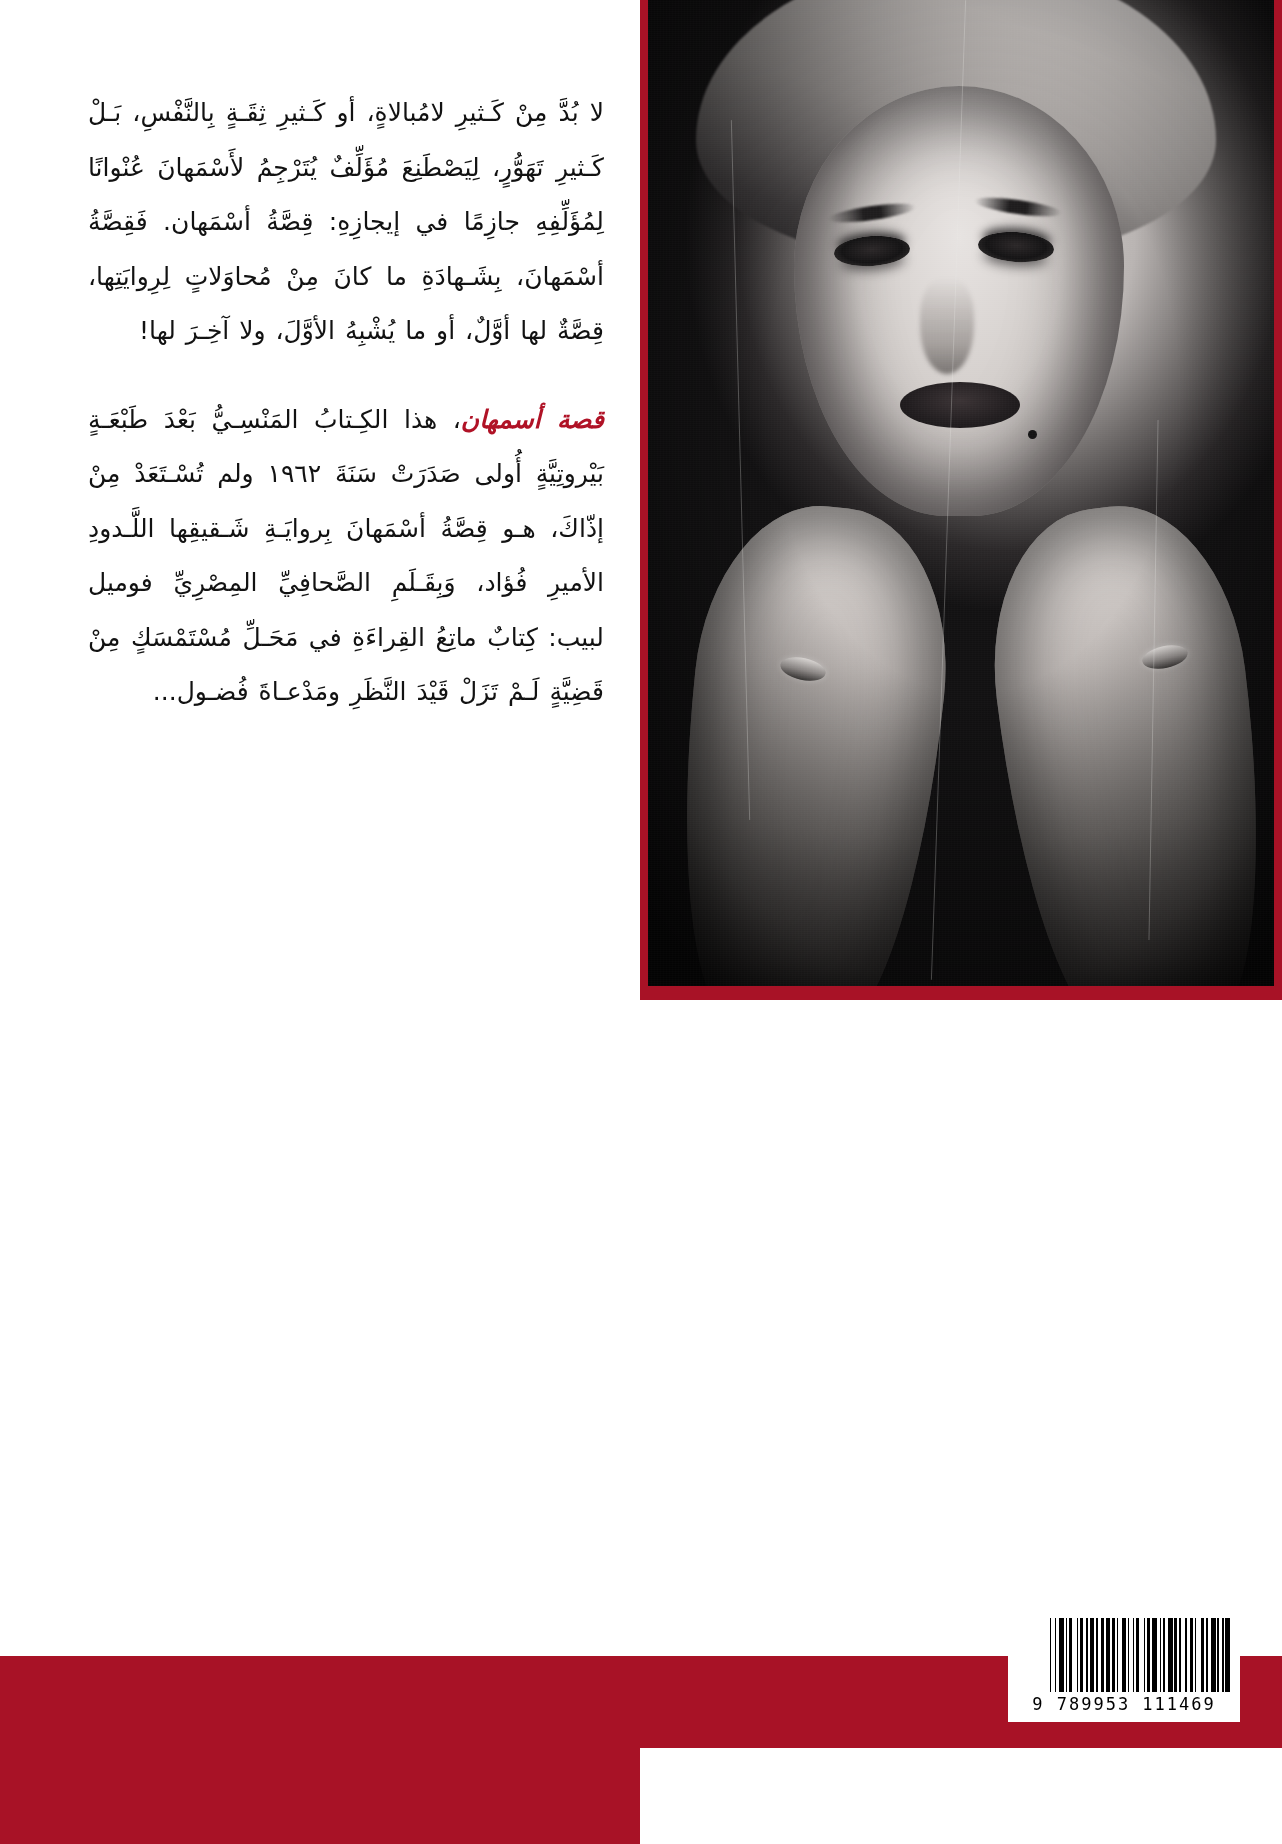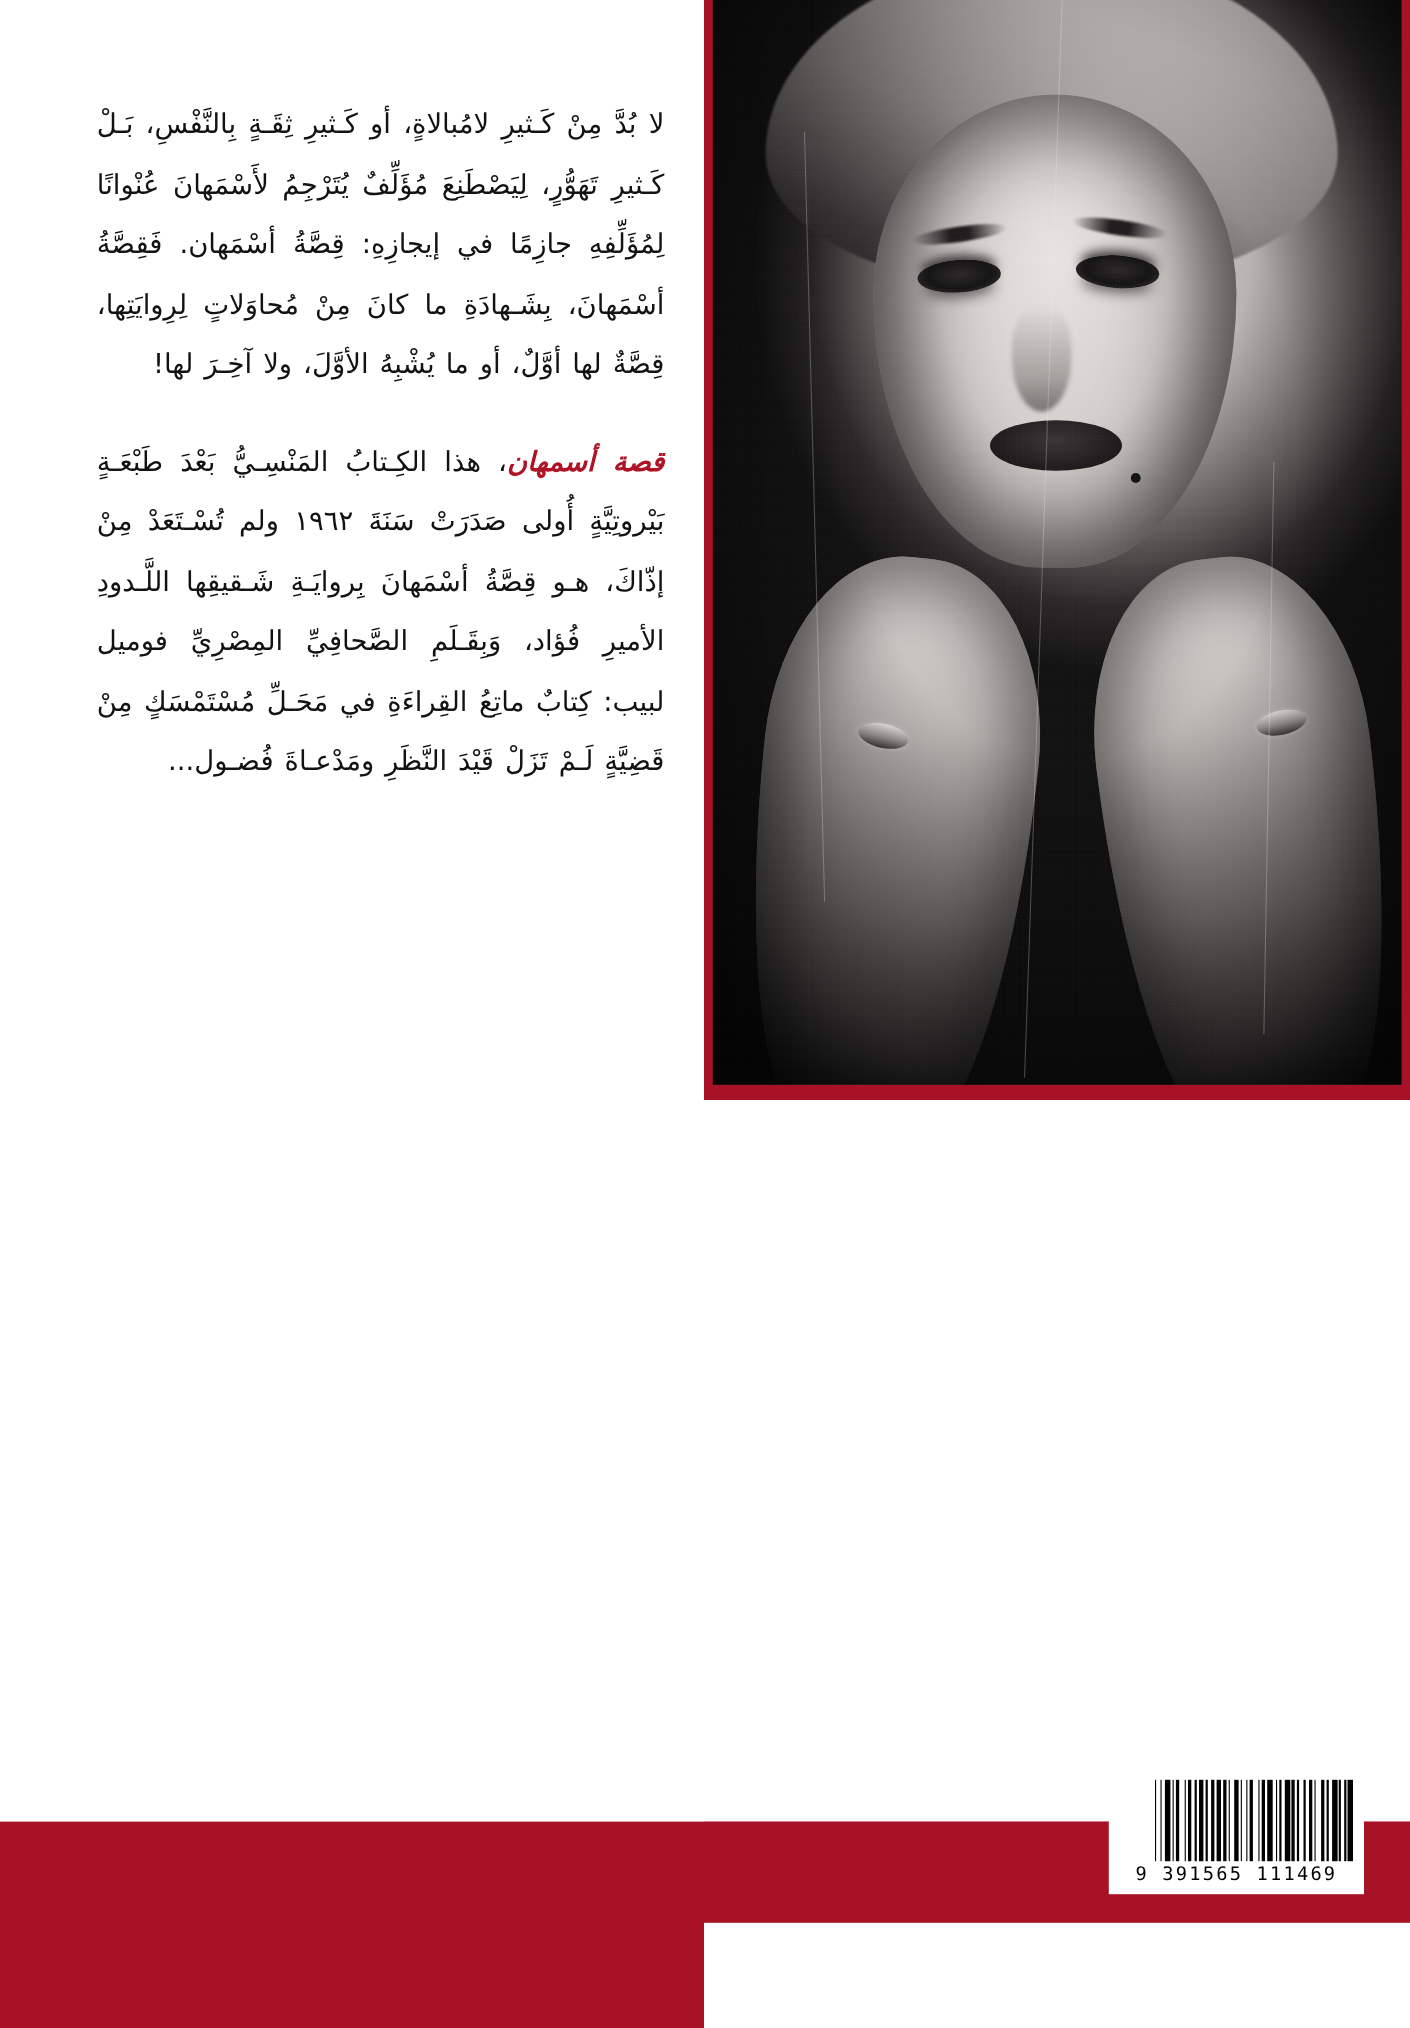--- a/index.html
+++ b/index.html
@@ -350,16 +350,16 @@
         <span class="sp" style="width: 1.6px;"></span>
         <span style="width: 1.6px;"></span>
         <span class="sp" style="width: 1.6px;"></span>
         <span style="width: 4.8px;"></span>
         <span class="sp" style="width: 3.2px;"></span>
         <span style="width: 1.6px;"></span>
         <span class="sp" style="width: 3.2px;"></span>
         <span style="width: 1.6px;"></span>
         <span class="sp" style="width: 1.6px;"></span>
       </div>
-    <div class="barcode-digits">9 391565 111469</div>
+    <div class="barcode-digits">9 789953 111469</div>
   </div>
 
 </div>
 
 </body></html>

